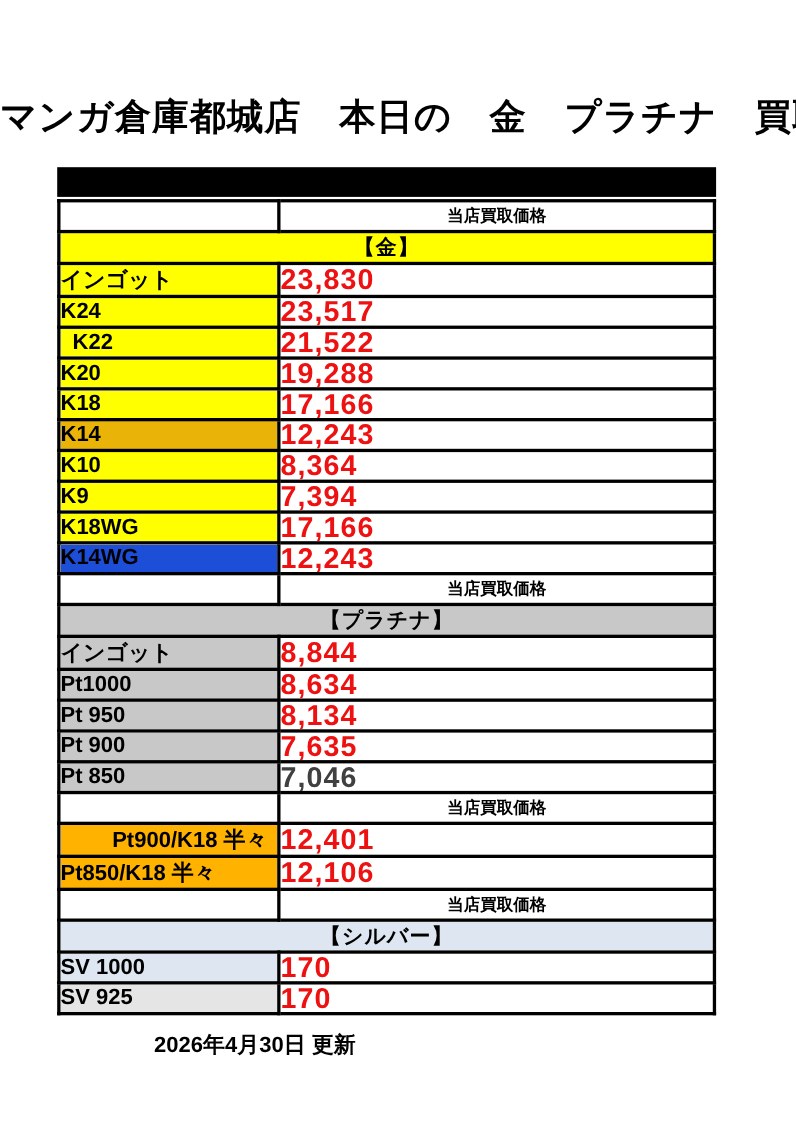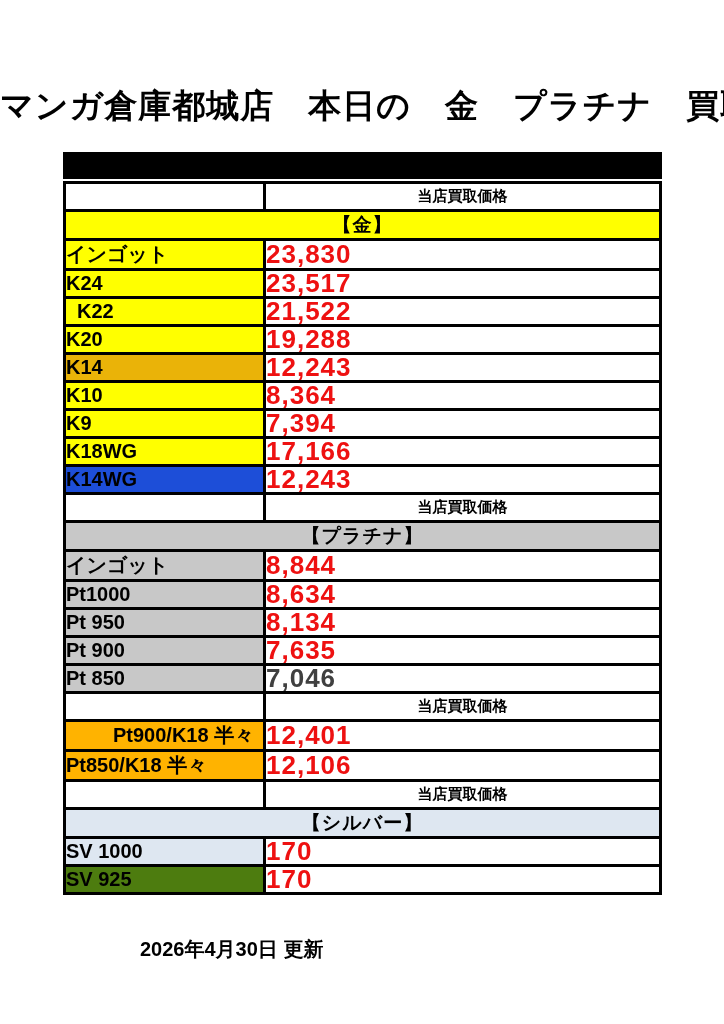--- a/index.html
+++ b/index.html
@@ -21,21 +21,21 @@
     left: 0;
     width: 100%;
     text-align: center;
     font-size: 33px;
     font-weight: 900;
     letter-spacing: 1px;
     white-space: nowrap;
   }
   .table-wrap {
     position: absolute;
-    left: 63px;
+    left: 52px;
     top: 152px;
     width: 599px;
   }
   .black-bar {
     height: 27px;
     background: #000000;
     margin-bottom: 2px;
   }
   table.price-table {
     border-collapse: collapse;
@@ -116,20 +116,24 @@
           </tr>
           <tr>
             <td class="item-label" style="background: rgb(255, 255, 0); padding-left: 11px;">K22</td>
             <td class="item-price" style="color: rgb(238, 17, 17);">21,522</td>
           </tr>
           <tr>
             <td class="item-label" style="background: rgb(255, 255, 0);">K20</td>
             <td class="item-price" style="color: rgb(238, 17, 17);">19,288</td>
           </tr>
           <tr>
+            <td class="item-label" style="background: rgb(255, 255, 0);">K18</td>
+            <td class="item-price" style="color: rgb(238, 17, 17);">17,166</td>
+          </tr>
+          <tr>
             <td class="item-label" style="background: #eab308;">K14</td>
             <td class="item-price" style="color: rgb(238, 17, 17);">12,243</td>
           </tr>
           <tr>
             <td class="item-label" style="background: rgb(255, 255, 0);">K10</td>
             <td class="item-price" style="color: rgb(238, 17, 17);">8,364</td>
           </tr>
           <tr>
             <td class="item-label" style="background: rgb(255, 255, 0);">K9</td>
             <td class="item-price" style="color: rgb(238, 17, 17);">7,394</td>
@@ -186,21 +190,21 @@
             <td class="price-col-header">当店買取価格</td>
           </tr>
           <tr>
             <td class="section-header" colspan="2" style="background: rgb(222, 231, 241);">【シルバー】</td>
           </tr>
           <tr>
             <td class="item-label" style="background: rgb(222, 231, 241);">SV 1000</td>
             <td class="item-price" style="color: rgb(238, 17, 17);">170</td>
           </tr>
           <tr>
-            <td class="item-label" style="background: #4d7c0f;">SV 925</td>
+            <td class="item-label" style="background: #e5e5e5;">SV 925</td>
             <td class="item-price" style="color: rgb(238, 17, 17);">170</td>
           </tr>
         </tbody>
     </table>
   </div>
 
   <div class="footer">2026年4月30日 更新</div>
 
 </div>
 

